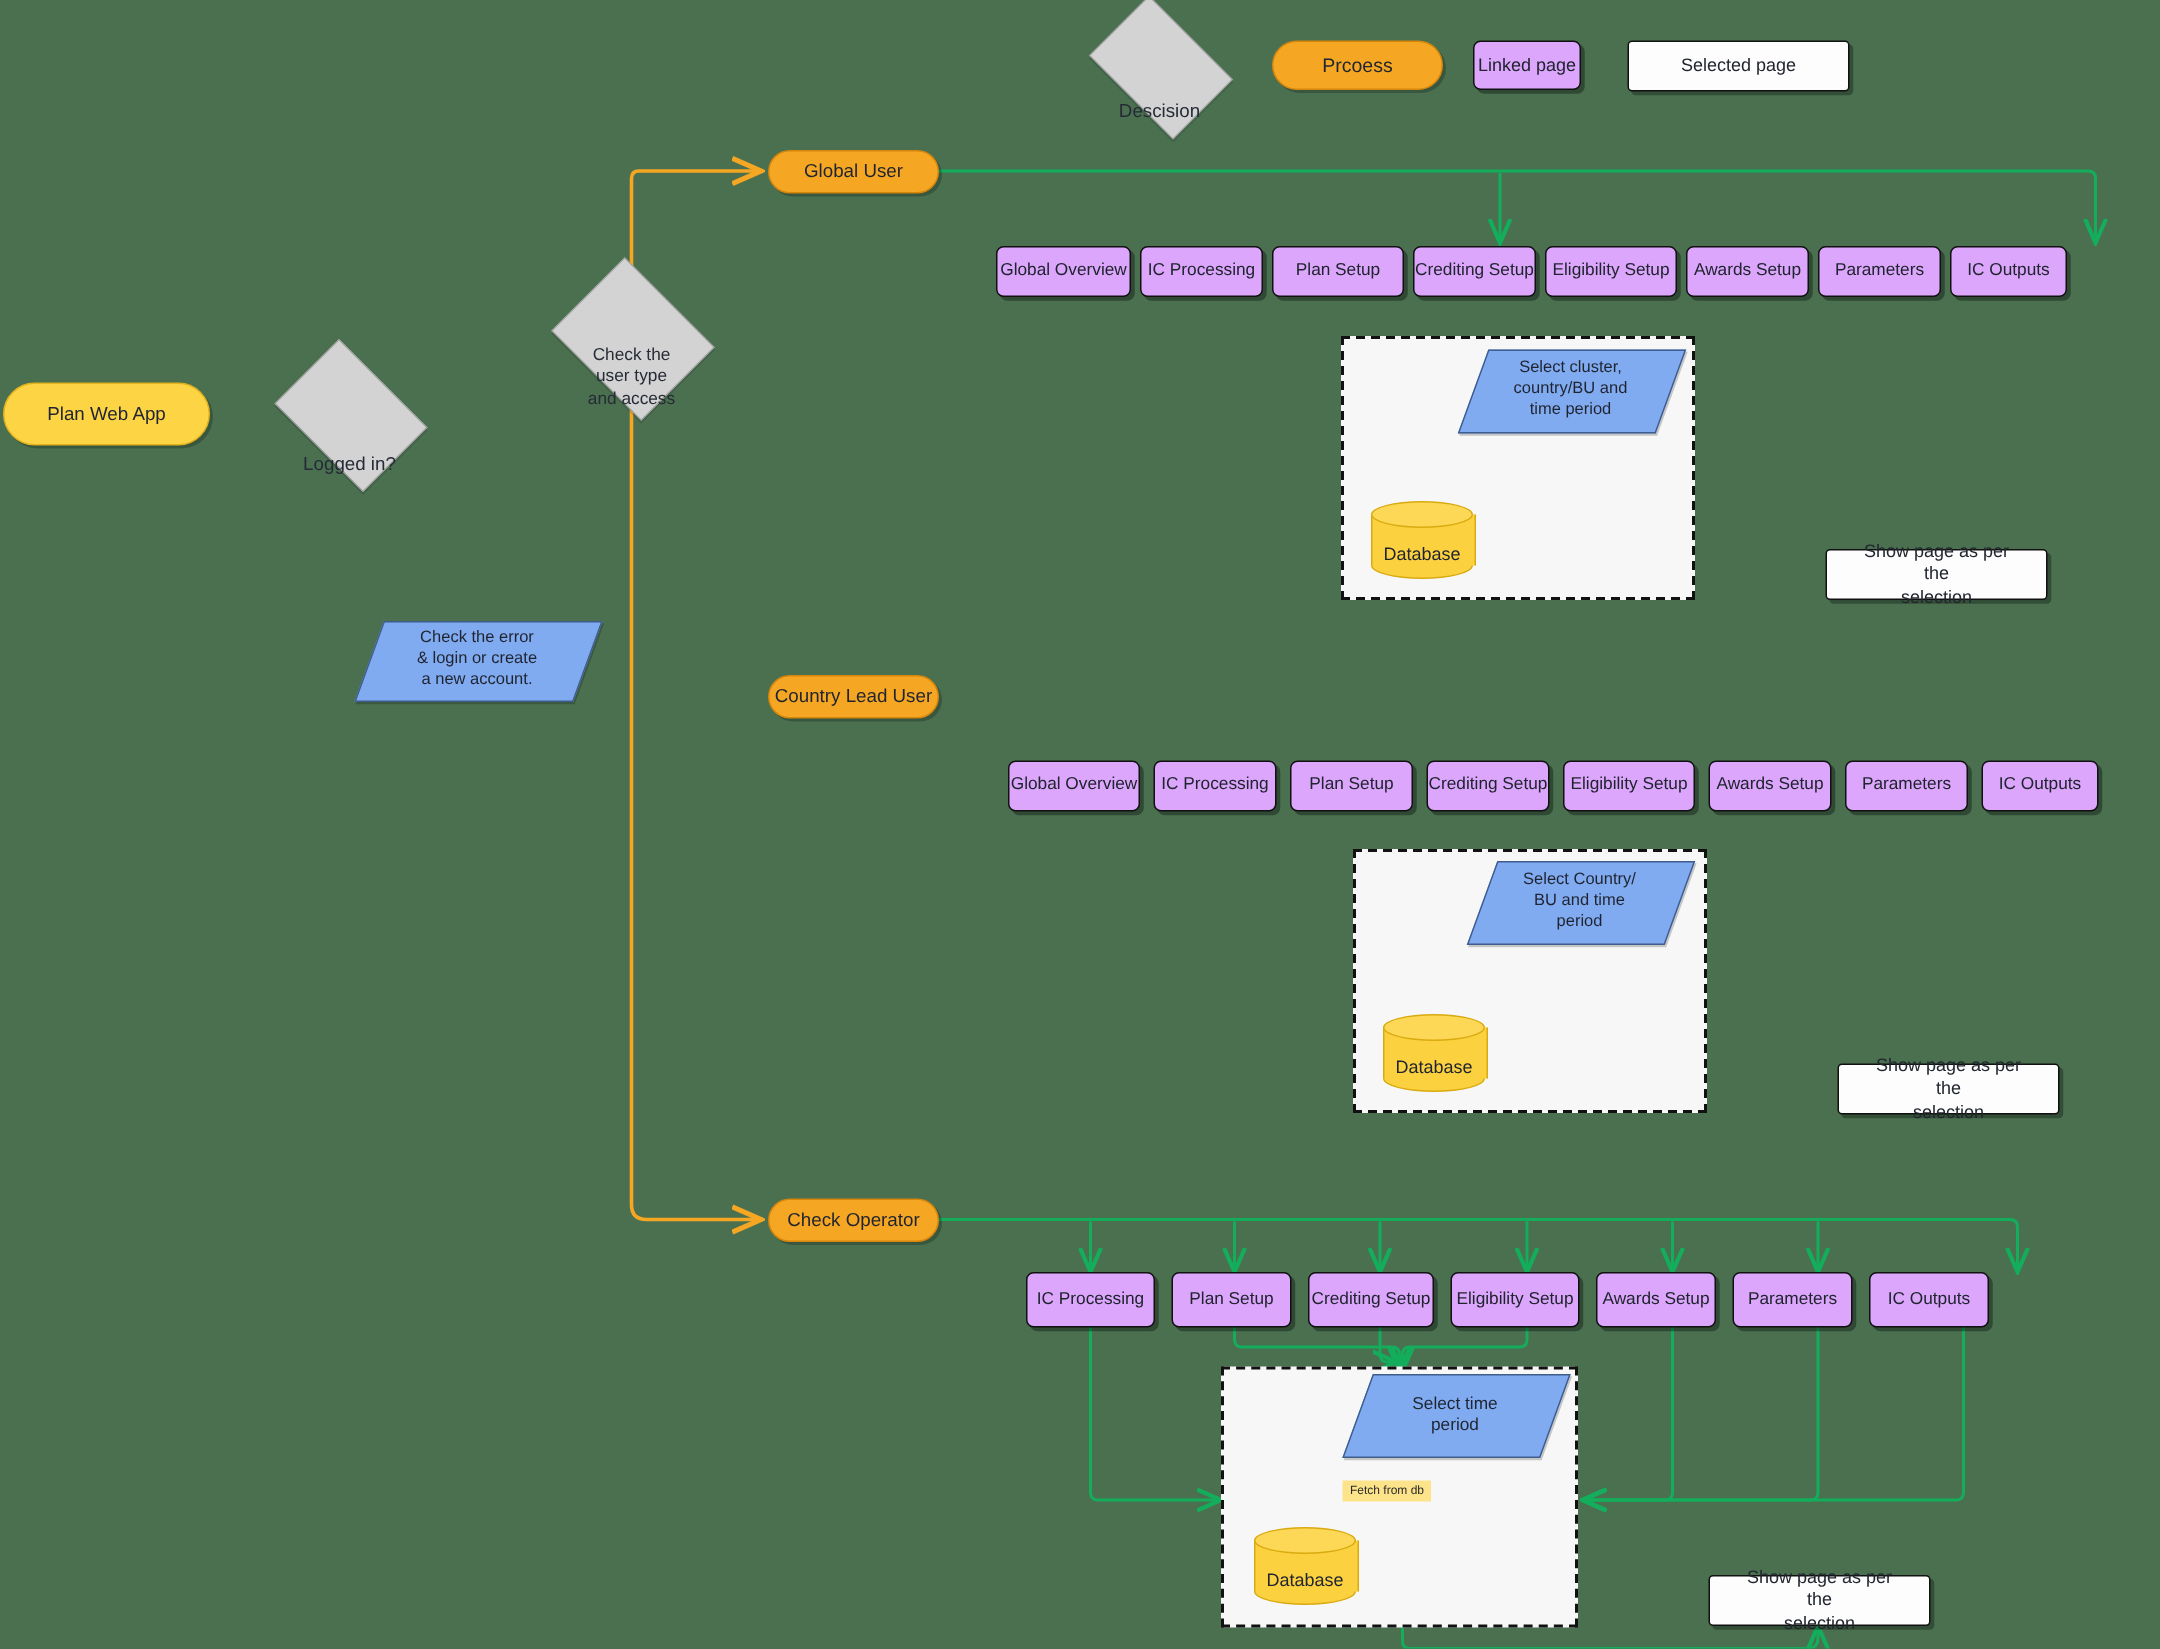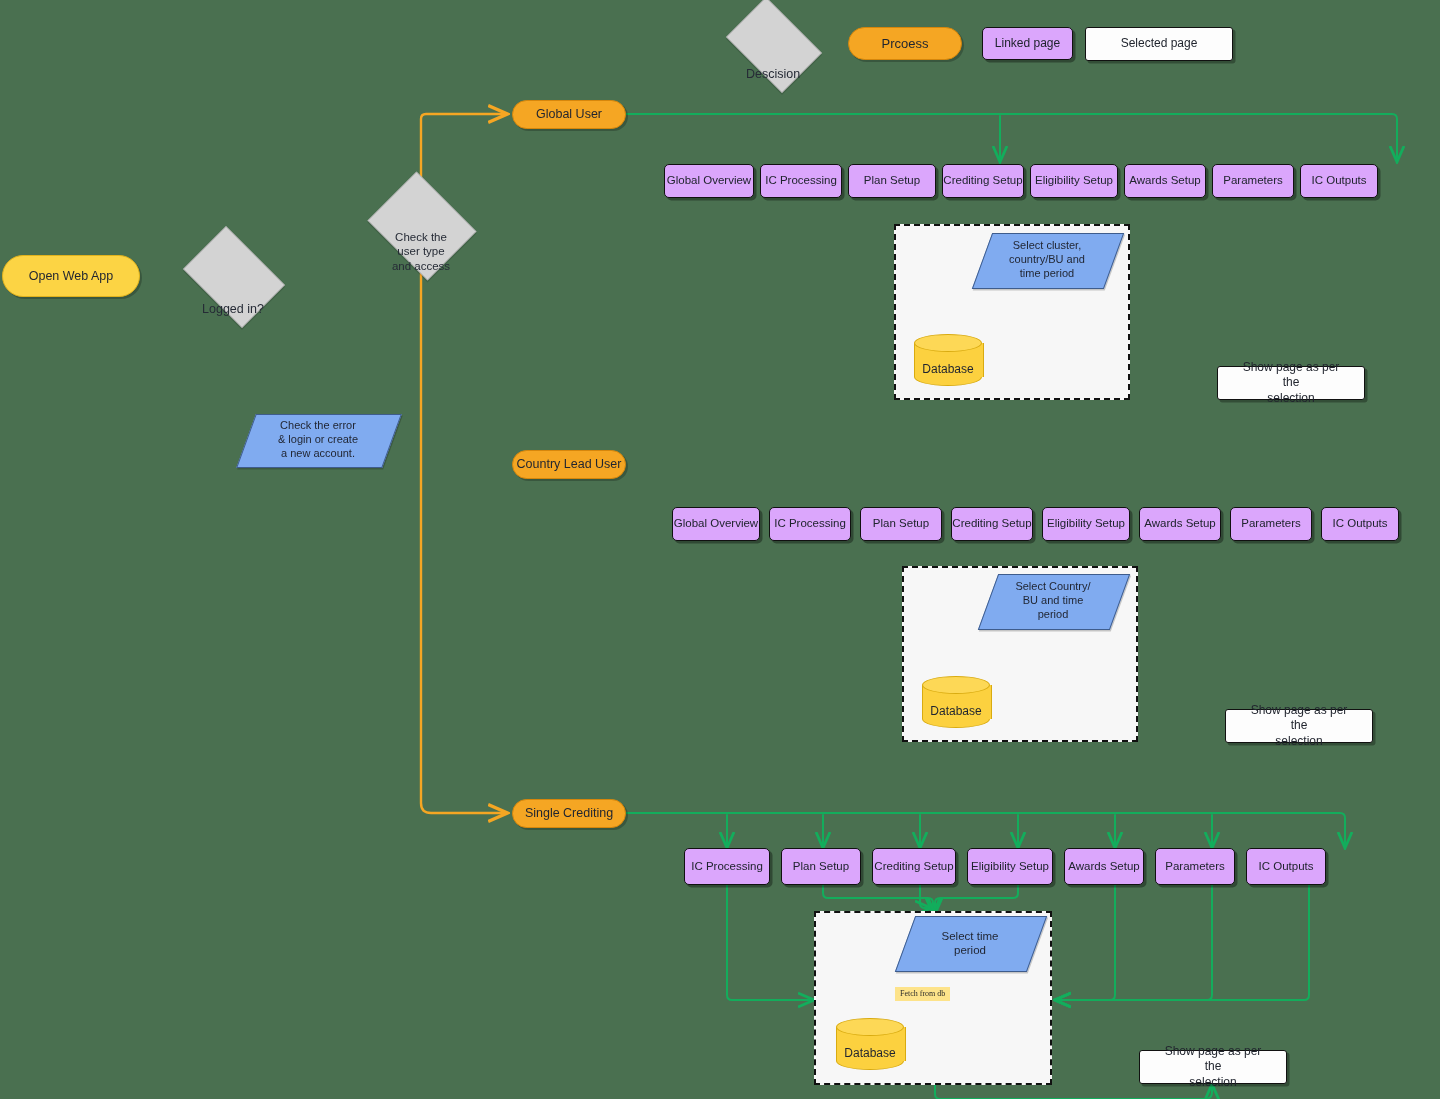--- a/index.html
+++ b/index.html
@@ -174,21 +174,20 @@
 
   
   .fetch-label {
     position: absolute;
     background: #fde38a;
     font-size: 8px;
     color: #2b2b2b;
     padding: 3px 5px;
     white-space: nowrap;
     line-height: 1;
-    font-family: Liberation Serif, serif;
   }
 </style>
 </head>
 <body>
 
 <div id="canvas">
 
   <svg class="wires" viewBox="0 0 1440 1099" xmlns="http://www.w3.org/2000/svg">
     <defs>
       <marker id="arrowGreen" markerWidth="9" markerHeight="9" refX="7" refY="4.5" orient="auto" markerUnits="strokeWidth">
@@ -246,30 +245,30 @@
 
   <div class="diamond-wrap" style="left:718px; top:5px; width:110px; height:78px;">
     <div class="diamond-shape"></div>
     <div class="diamond-label">Descision</div>
   </div>
 
   <div class="node pill orange legend" style="left:848px; top:27px; width:114px; height:33px;">
     <span>Prcoess</span>
   </div>
 
-  <div class="node page-btn" style="left:982px; top:27px; width:91px; height:33px; font-size:12px;">
+  <div class="node page-btn" style="left:982px; top:27px; width:72px; height:33px; font-size:12px;">
     <span>Linked page</span>
   </div>
 
   <div class="node white-box" style="left:1085px; top:27px; width:148px; height:33px; padding:16px;">
     <span>Selected page</span>
   </div>
 
   <div class="node pill yellow" style="left:2px; top:255px; width:138px; height:42px;">
-    <span>Open Web App</span>
+    <span>Plan Web App</span>
   </div>
 
   <div class="diamond-wrap" style="left:175px; top:234px; width:116px; height:84px;">
     <div class="diamond-shape"></div>
     <div class="diamond-label">Logged in?</div>
   </div>
 
   <div class="diamond-wrap" style="left:362px; top:177px; width:118px; height:96px;">
     <div class="diamond-shape"></div>
     <div class="diamond-label" style="white-space:pre-line; font-size:11.5px;">Check the
@@ -350,21 +349,21 @@
     <div class="cyl-top"></div>
     <div class="cyl-label">Database</div>
   </div>
 
   <div class="node white-box" style="left:1225px; top:709px; width:148px; height:34px;">
     <span style="white-space:pre-line;">Show page as per the
 selection</span>
   </div>
 
   <div class="node pill orange" style="left:512px; top:799px; width:114px; height:29px;">
-    <span>Single Crediting</span>
+    <span>Check Operator</span>
   </div>
 
   <div id="pages-operator" style="position:absolute; left:684px; top:848px;">
       <div class="node page-btn" style="position: absolute; left: 0px; top: 0px; width: 86px; height: 37px;">IC Processing</div>
       <div class="node page-btn" style="position: absolute; left: 97px; top: 0px; width: 80px; height: 37px;">Plan Setup</div>
       <div class="node page-btn" style="position: absolute; left: 188px; top: 0px; width: 84px; height: 37px;">Crediting Setup</div>
       <div class="node page-btn" style="position: absolute; left: 283px; top: 0px; width: 86px; height: 37px;">Eligibility Setup</div>
       <div class="node page-btn" style="position: absolute; left: 380px; top: 0px; width: 80px; height: 37px;">Awards Setup</div>
       <div class="node page-btn" style="position: absolute; left: 471px; top: 0px; width: 80px; height: 37px;">Parameters</div>
       <div class="node page-btn" style="position: absolute; left: 562px; top: 0px; width: 80px; height: 37px;">IC Outputs</div>

